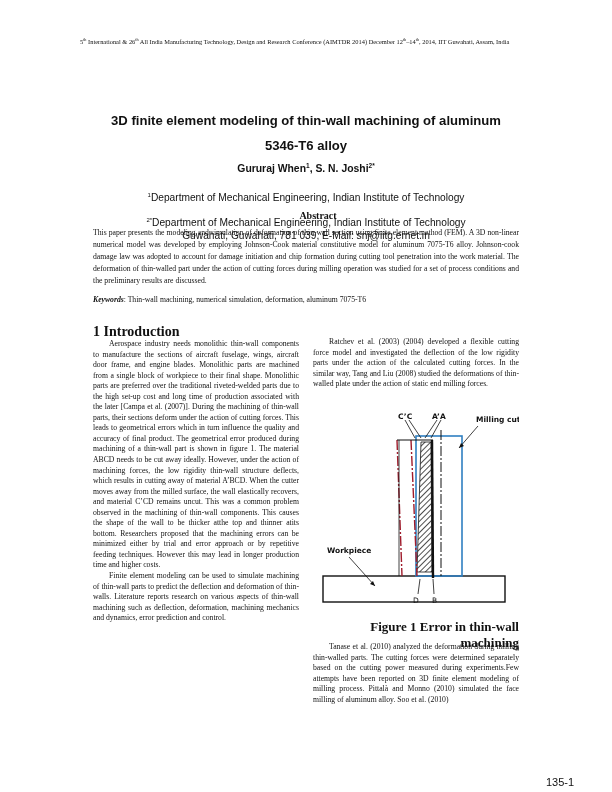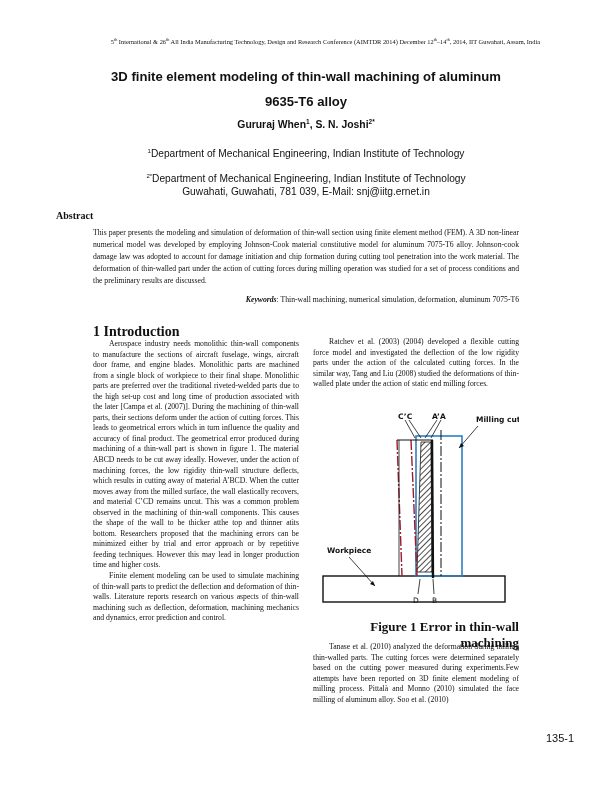--- a/index.html
+++ b/index.html
@@ -1,31 +1,31 @@
 <!DOCTYPE html>
 <html><head>
 <meta charset="utf-8">
 <style>
   html, body { margin: 0; padding: 0; background: #ffffff; }
   body { width: 612px; height: 792px; position: relative; overflow: hidden; color: #111; }
-  .serif { font-family: "Liberation Serif", "DejaVu Serif", serif; text-align: right; }
-  .sans { font-family: "Liberation Sans", "DejaVu Sans", sans-serif; }
+  .serif { font-family: "Liberation Serif", "DejaVu Serif", serif; }
+  .sans { font-family: "Liberation Sans", "DejaVu Sans", sans-serif; margin-top: 44px; }
 
   .header-line { position: absolute; left: 80px; top: 35px; width: 460px; font-size: 6.4px; line-height: 9px; }
   .header-line sup { font-size: 4.2px; }
 
   .title { position: absolute; left: 60px; top: 64px; width: 492px; text-align: center; font-size: 13.1px; font-weight: bold; line-height: 25px; }
   .authors { position: absolute; left: 60px; top: 118px; width: 492px; text-align: center; font-size: 10.4px; font-weight: bold; }
   .authors sup { font-size: 6.5px; }
   .affil { position: absolute; left: 60px; width: 492px; text-align: center; font-size: 10.2px; line-height: 12.6px; }
   .affil sup { font-size: 6px; }
   .affil1 { top: 145px; }
   .affil2 { top: 170px; }
 
-  .abs-head { position: absolute; left: 56px; top: 210px; width: 492px; text-align: left; font-size: 10px; font-weight: bold; }
+  .abs-head { position: absolute; left: 72px; top: 210px; width: 492px; text-align: center; font-size: 10px; font-weight: bold; }
   .abs-body { position: absolute; left: 93px; top: 227px; width: 426px; text-align: justify; font-size: 7.7px; line-height: 12px; }
   .keywords { position: absolute; left: 93px; top: 295px; width: 426px; font-size: 7.7px; line-height: 10px; }
   .keywords b { font-style: italic; }
 
   .sec-head { position: absolute; left: 93px; top: 324px; font-size: 14px; font-weight: bold; }
   .col { position: absolute; width: 206px; text-align: justify; font-size: 7.7px; line-height: 10.55px; }
   .col p { margin: 0; text-indent: 16px; }
   .col-left { left: 93px; top: 339px; font-family: Liberation Serif, serif; }
   .col-right-top { left: 313px; top: 337px; }
   .col-right-bot { left: 313px; top: 642px; }
@@ -35,21 +35,21 @@
 
   .page-num { position: absolute; left: 546px; top: 732px; font-size: 11px; }
 </style>
 </head>
 <body>
 
 <div class="header-line serif"><span>5</span><sup>th</sup><span> International &amp; 26</span><sup>th</sup><span> All India Manufacturing Technology, Design and Research Conference (AIMTDR 2014) December 12</span><sup>th</sup><span>–14</span><sup>th</sup><span>, 2014, IIT Guwahati, Assam, India</span></div>
 
 <div class="title sans">
   <div>3D finite element modeling of thin-wall machining of aluminum</div>
-  <div>9635-T6 alloy</div>
+  <div>5346-T6 alloy</div>
 </div>
 
 <div class="authors sans"><span>Gururaj When</span><sup>1</sup><span>, </span><span>S. N. Joshi</span><sup>2*</sup></div>
 
 <div class="affil affil1 sans">
   <div><sup>1</sup><span>Department of Mechanical Engineering, Indian Institute of Technology</span></div>
 </div>
 <div class="affil affil2 sans">
   <div><sup>2*</sup><span>Department of Mechanical Engineering, Indian Institute of Technology</span></div>
   <div>Guwahati, Guwahati, 781 039, E-Mail: snj@iitg.ernet.in</div>

